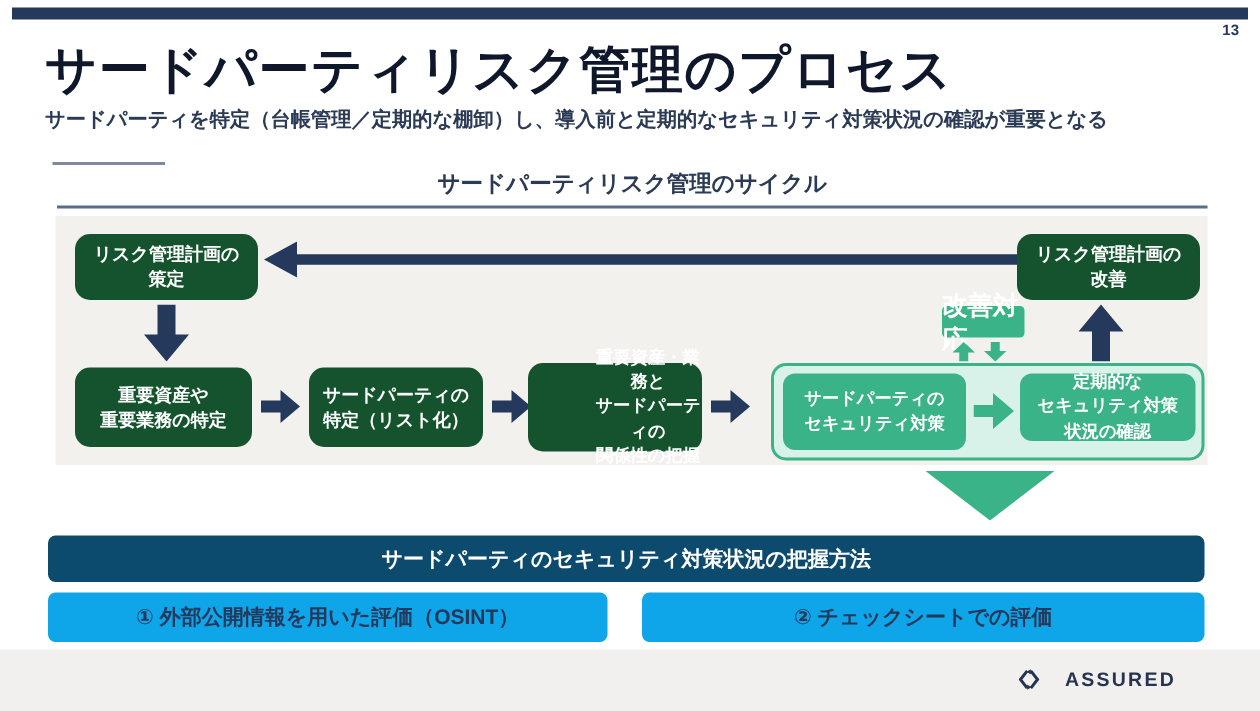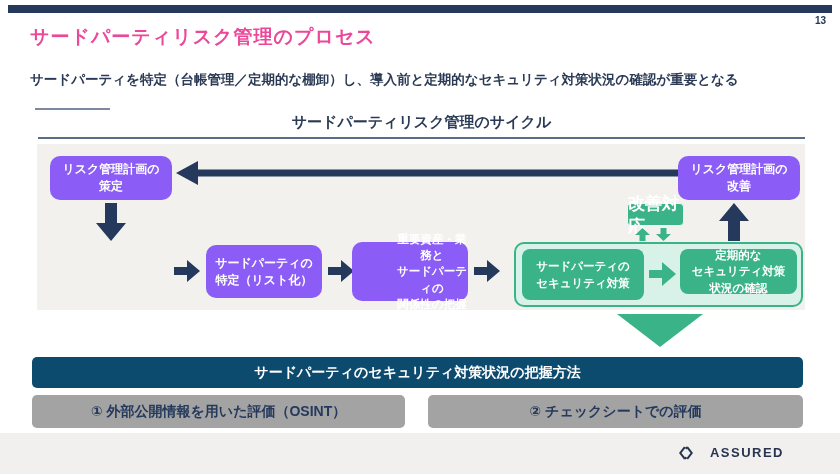--- a/index.html
+++ b/index.html
@@ -15,32 +15,32 @@
     background: #ffffff;
     overflow: hidden;
   }
   .abs { position: absolute; }
 
   .top-bar { left: 8px; top: 5px; width: 824px; height: 8px; background: #24395b; }
   .page-number { right: 14px; top: 15px; font-size: 10px; font-weight: bold; color: #24395b; }
   .title {
     left: 30px; top: 24px; width: 700px;
     font-family: Liberation Serif, serif;
-    font-size: 19px; font-weight: bold; color: #ec4899; letter-spacing: 1px;
+    font-size: 34px; font-weight: bold; color: #0f172a; letter-spacing: 1px;
   }
   .subtitle { left: 30px; top: 71px; width: 780px; font-size: 13.5px; font-weight: 600; color: #2c3b55; }
   .short-line { left: 35px; top: 108px; width: 75px; height: 2px; background: #7c89a0; }
 
   .cycle-heading { left: 38px; top: 113px; width: 767px; text-align: center; font-size: 15px; font-weight: bold; color: #2c3b55; }
   .cycle-line { left: 38px; top: 137px; width: 767px; height: 2px; background: #5c6d87; }
 
   .panel { left: 37px; top: 144px; width: 768px; height: 166px; background: #f2f1ee; }
 
   .navy-box {
-    background: #8b5cf6; color: #ffffff; border-radius: 10px;
+    background: #14532d; color: #ffffff; border-radius: 10px;
     display: flex; flex-direction: column; justify-content: center;
     text-align: center; font-weight: bold; font-size: 12px; line-height: 1.4;
   }
   .box-plan    { left: 50px;  top: 156px; width: 122px; height: 44px; }
   .box-improve { left: 678px; top: 156px; width: 122px; height: 44px; }
   .box-assets  { left: 50px;  top: 245px; width: 118px; height: 53px; }
   .box-identify{ left: 206px; top: 245px; width: 116px; height: 53px; }
   .box-relation{ left: 352px; top: 242px; width: 116px; height: 59px; font-size: 11.5px; padding-left: 44px; }
 
   .green-container {
@@ -71,21 +71,21 @@
   .badge-arrow-up   { left: 635px; top: 228px; }
   .badge-arrow-down { left: 656px; top: 228px; }
   .big-triangle { left: 617px; top: 314px; }
 
   .methods-bar {
     left: 32px; top: 357px; width: 771px; height: 31px;
     background: #0c4a6e; border-radius: 5px; color: #ffffff;
     font-size: 14px; font-weight: bold; display: flex; align-items: center; justify-content: center;
   }
   .mint-box {
-    background: #a3a3a3; border-radius: 5px; color: #24395b;
+    background: #0ea5e9; border-radius: 5px; color: #24395b;
     font-size: 14px; font-weight: bold; display: flex; align-items: center; justify-content: center;
   }
   .method-1 { left: 32px;  top: 395px; width: 373px; height: 33px; }
   .method-2 { left: 428px; top: 395px; width: 375px; height: 33px; }
 
   .footer { left: 0; top: 433px; width: 840px; height: 41px; background: #f1f0ee; }
   .brand { right: 56px; top: 445px; display: flex; align-items: center; gap: 17px; color: #26344f; }
   .brand-text { font-size: 13px; font-weight: bold; letter-spacing: 1.5px; }
   .icon svg { display: block; }
 </style>
@@ -126,20 +126,24 @@
       <polygon points="9,0 21,0 21,20 30,20 15,38 0,20 9,20" fill="#24395b"></polygon>
     </svg>
   </span>
 
   <span class="abs icon arrow-up-improve">
     <svg width="30" height="38" viewBox="0 0 30 38">
       <polygon points="15,0 30,18 21,18 21,38 9,38 9,18 0,18" fill="#24395b"></polygon>
     </svg>
   </span>
 
+  <div class="abs navy-box box-assets">
+    <span>重要資産や</span>
+    <span>重要業務の特定</span>
+  </div>
 
   <span class="abs icon arrow-r1">
     <svg width="26" height="24" viewBox="0 0 26 24">
       <polygon points="0,8 13,8 13,1 26,12 13,23 13,16 0,16" fill="#24395b"></polygon>
     </svg>
   </span>
 
   <div class="abs navy-box box-identify">
     <span>サードパーティの</span>
     <span>特定（リスト化）</span>

